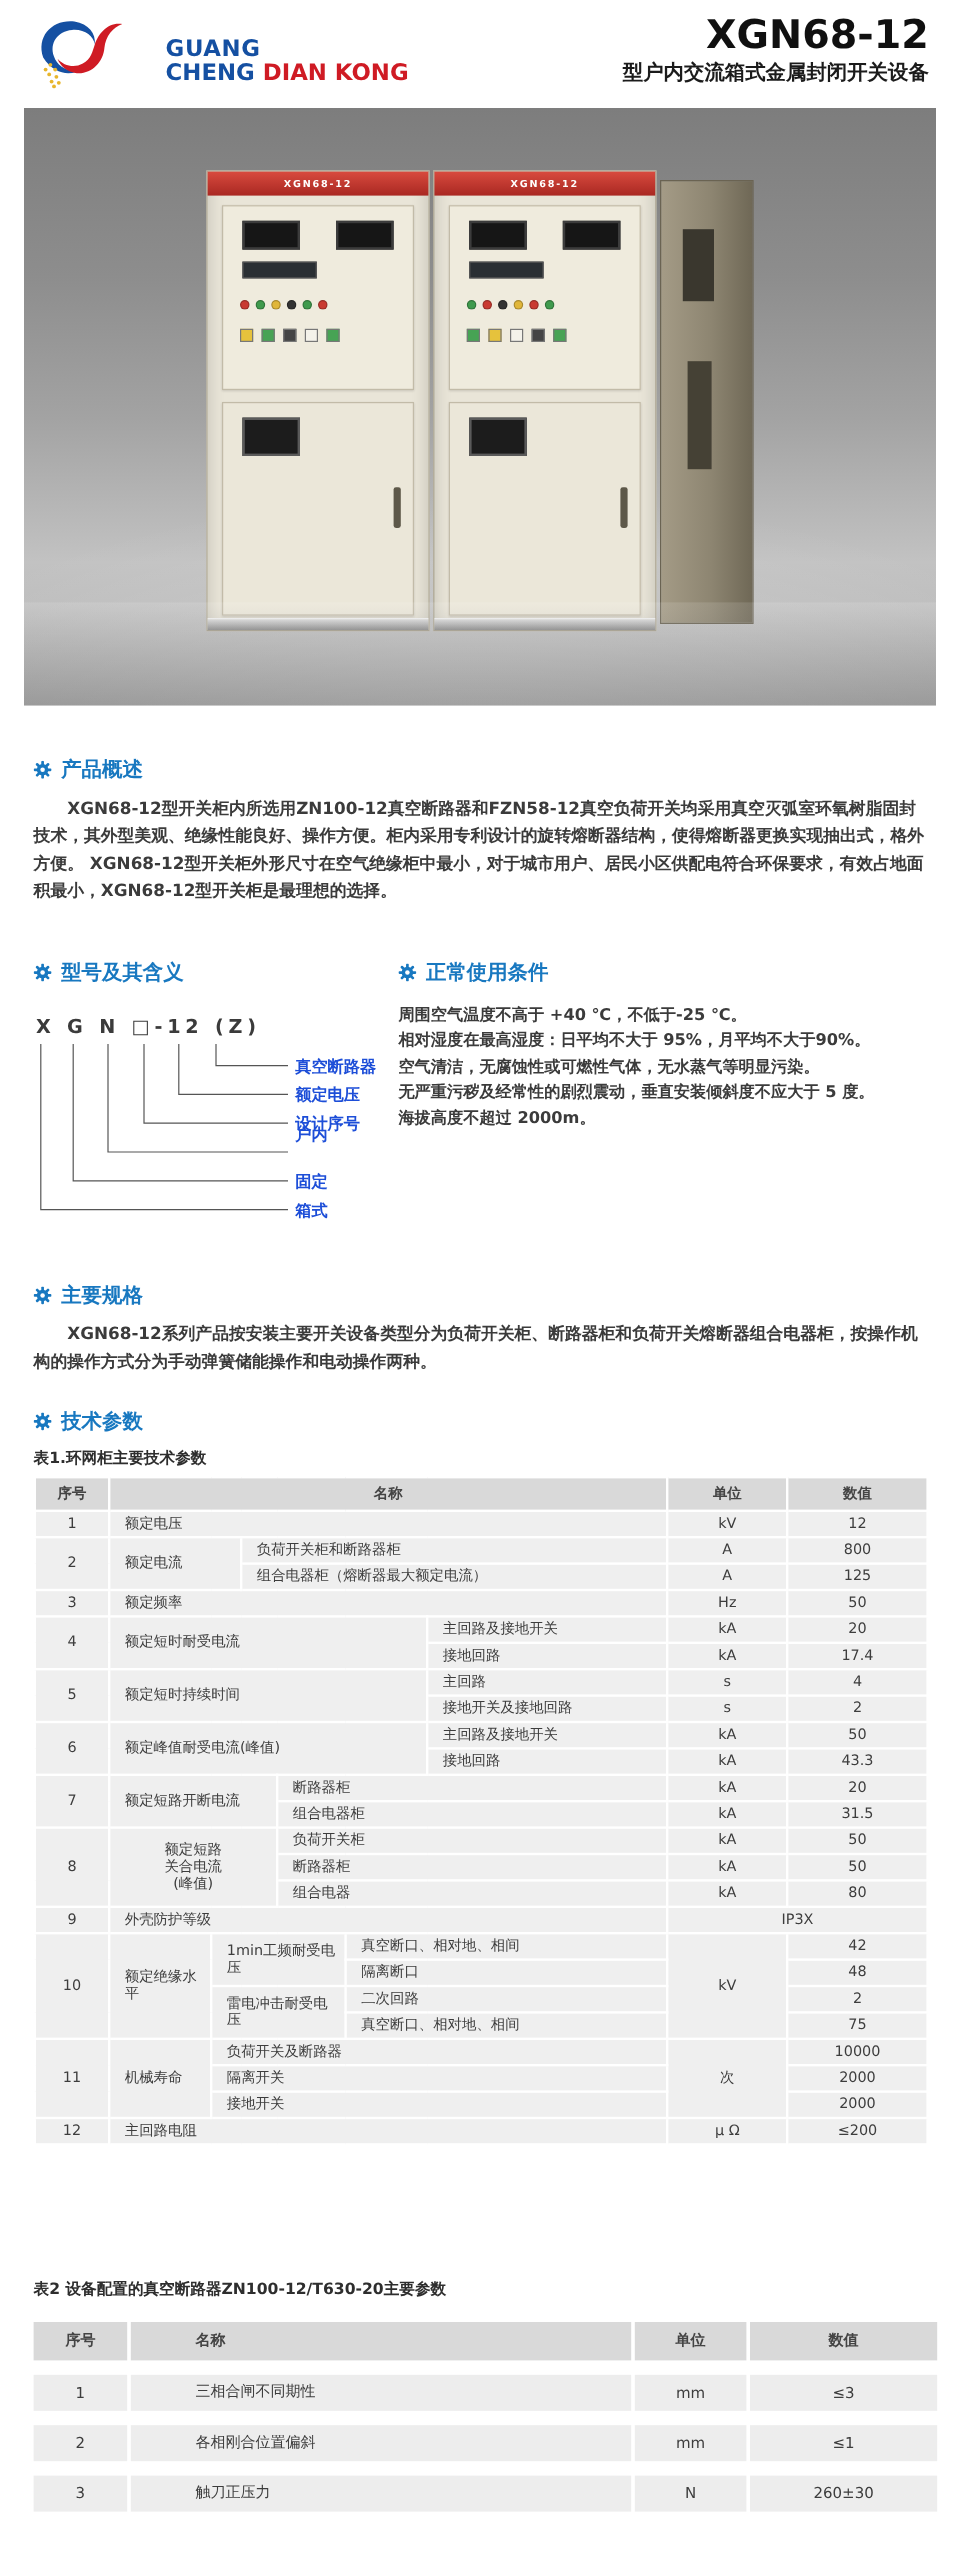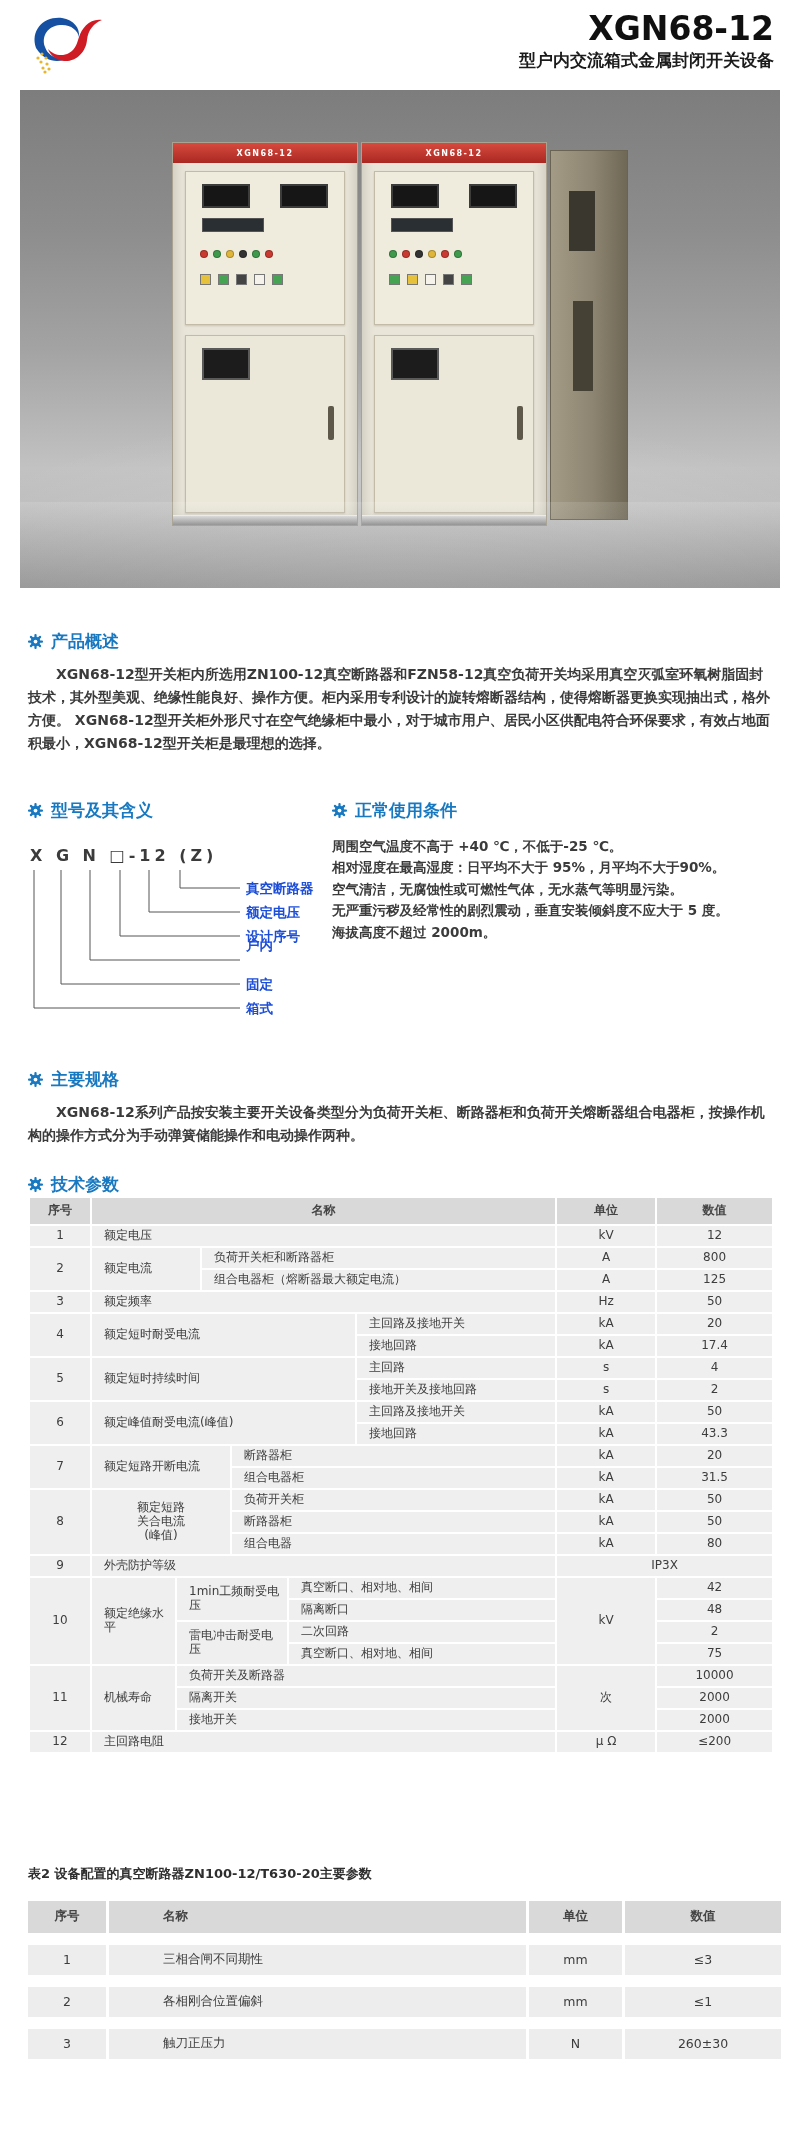--- a/index.html
+++ b/index.html
@@ -101,20 +101,24 @@
           <circle cx="20" cy="44" r="1.6"></circle>
             <circle cx="24" cy="48" r="1.6"></circle>
             <circle cx="19" cy="52" r="1.6"></circle>
           <circle cx="25" cy="54" r="1.6"></circle>
             <circle cx="21" cy="58" r="1.6"></circle>
             <circle cx="27" cy="59" r="1.6"></circle>
           <circle cx="16" cy="48" r="1.6"></circle>
             <circle cx="23" cy="62" r="1.6"></circle>
         </g>
       </svg>
+      <div class="logo-text">
+        <span class="l1">GUANG</span>
+        <span class="l2"><span class="blue">CHENG</span> <span class="red">DIAN KONG</span></span>
+      </div>
     </div>
     <div class="title-block">
       <div class="model">XGN68-12</div>
       <div class="subtitle">型户内交流箱式金属封闭开关设备</div>
     </div>
   </div>
 
   <div class="photo">
     <div class="scene">
       <div class="cab">
@@ -294,20 +298,21 @@
             <rect x="6.8" y="0" width="2.4" height="16" rx="1" transform="rotate(45 8 8)"></rect>
             <rect x="6.8" y="0" width="2.4" height="16" rx="1" transform="rotate(90 8 8)"></rect>
             <rect x="6.8" y="0" width="2.4" height="16" rx="1" transform="rotate(135 8 8)"></rect>
             <circle cx="8" cy="8" r="5.1"></circle>
           </g>
           <circle cx="8" cy="8" r="2" fill="#fff"></circle>
         </svg>
       </span>
       <span>技术参数</span>
     </div>
+    <div class="tcaption">表1.环网柜主要技术参数</div>
     <table id="table1">
         <colgroup>
           <col style="width: 62px;">
           <col style="width: 85px;">
           <col style="width: 25px;">
           <col style="width: 30px;">
           <col style="width: 57px;">
           <col style="width: 68px;">
           <col style="width: 200px;">
           <col style="width: 100px;">

